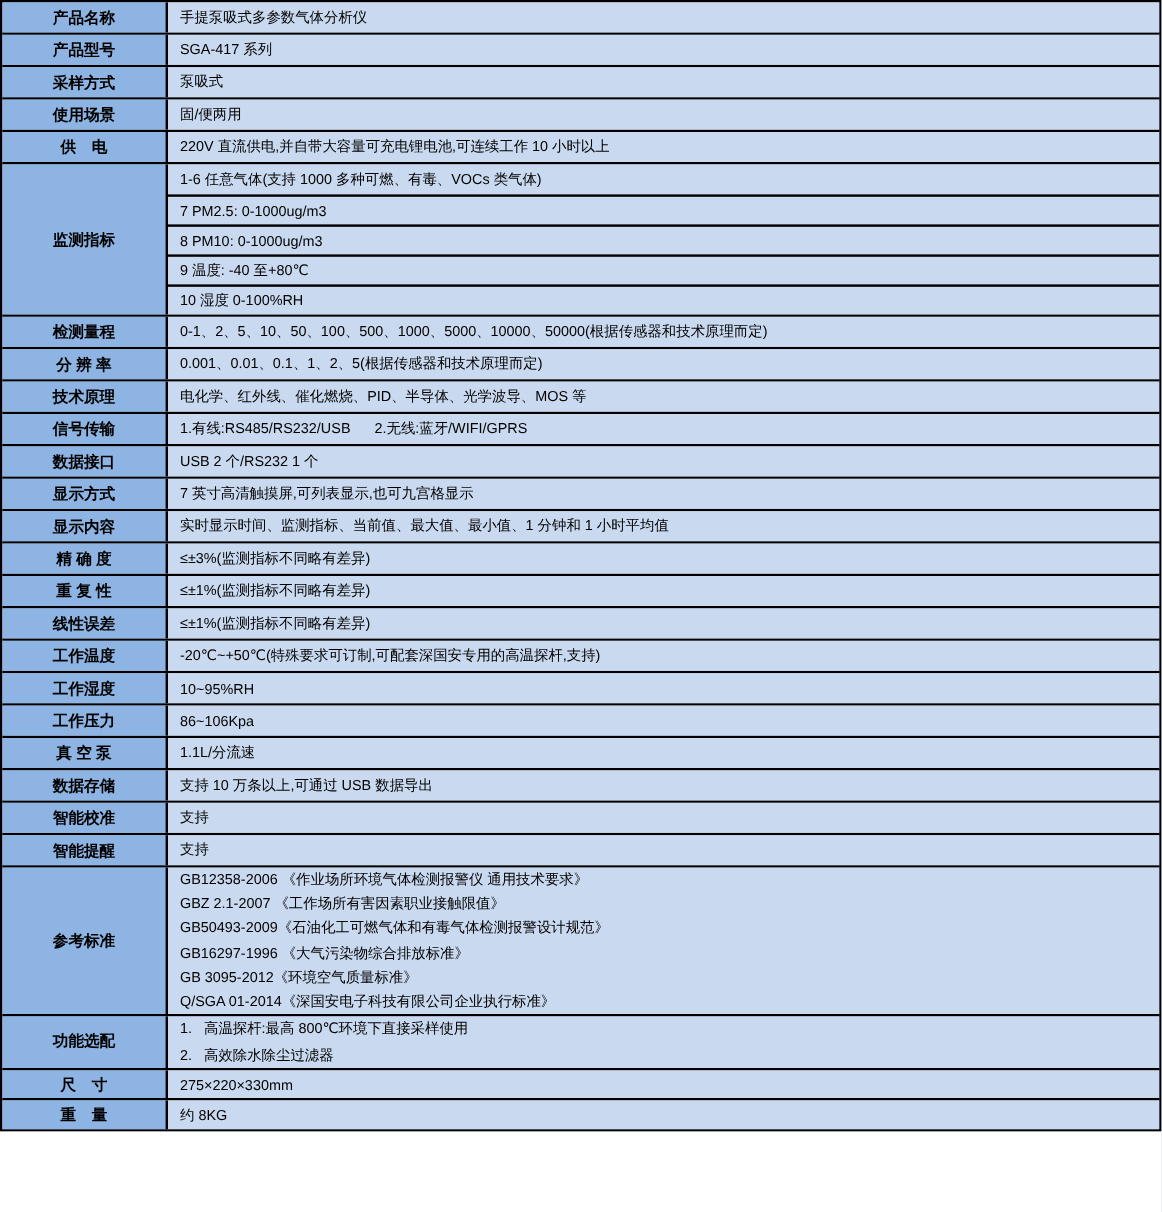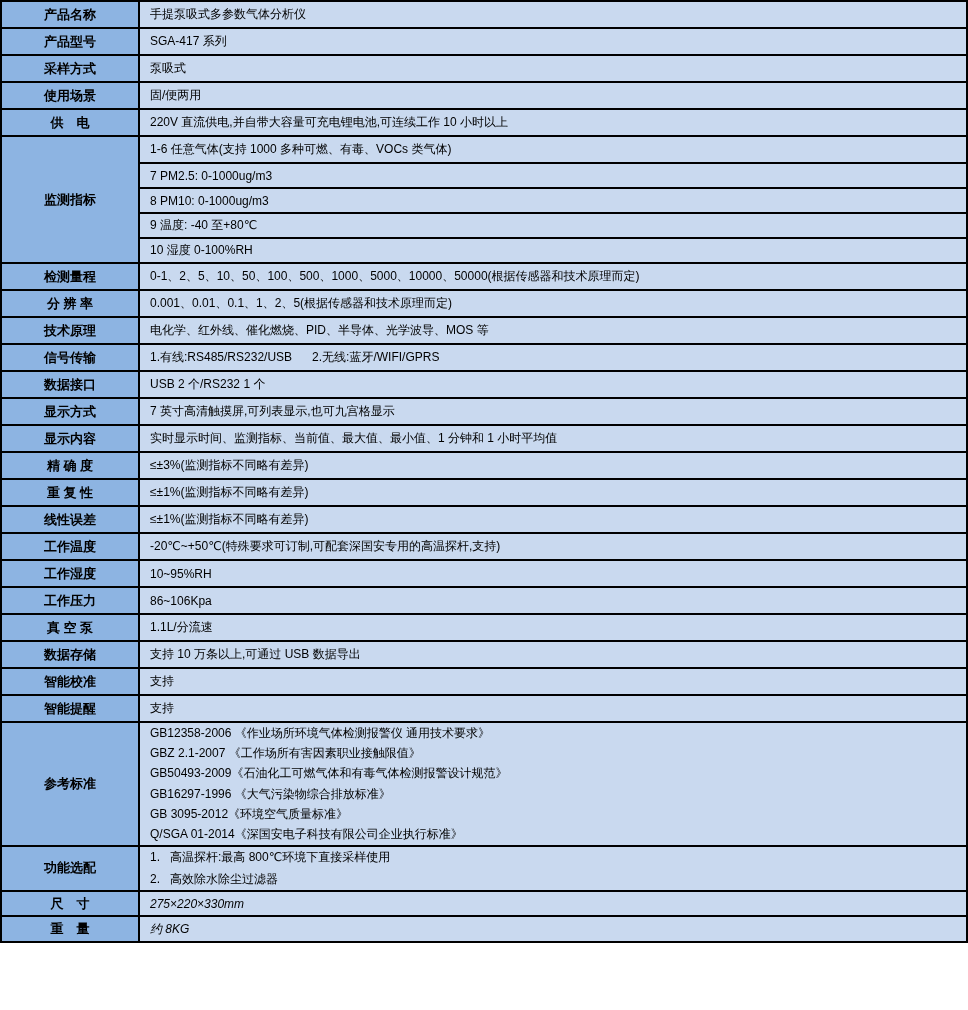--- a/index.html
+++ b/index.html
@@ -53,21 +53,21 @@
     white-space: pre-wrap;
     box-sizing: border-box;
   }
   
   .row.divided .value-line + .value-line { border-top: 2px solid #000000; }
   
   .row.compact .value-line { min-height: 20.3px; }
   
   .row.options .value-line { min-height: 21.5px; }
   
-  .row.short .value-line { min-height: 23.5px; font-style: italic; }
+  .row.short .value-line { min-height: 23.5px; }
 </style>
 </head>
 <body>
 
 <div class="spec-table">
     <div class="row single">
       <div class="label-cell">产品名称</div>
       <div class="value-cell">
         <div class="value-line">手提泵吸式多参数气体分析仪</div>
       </div>

